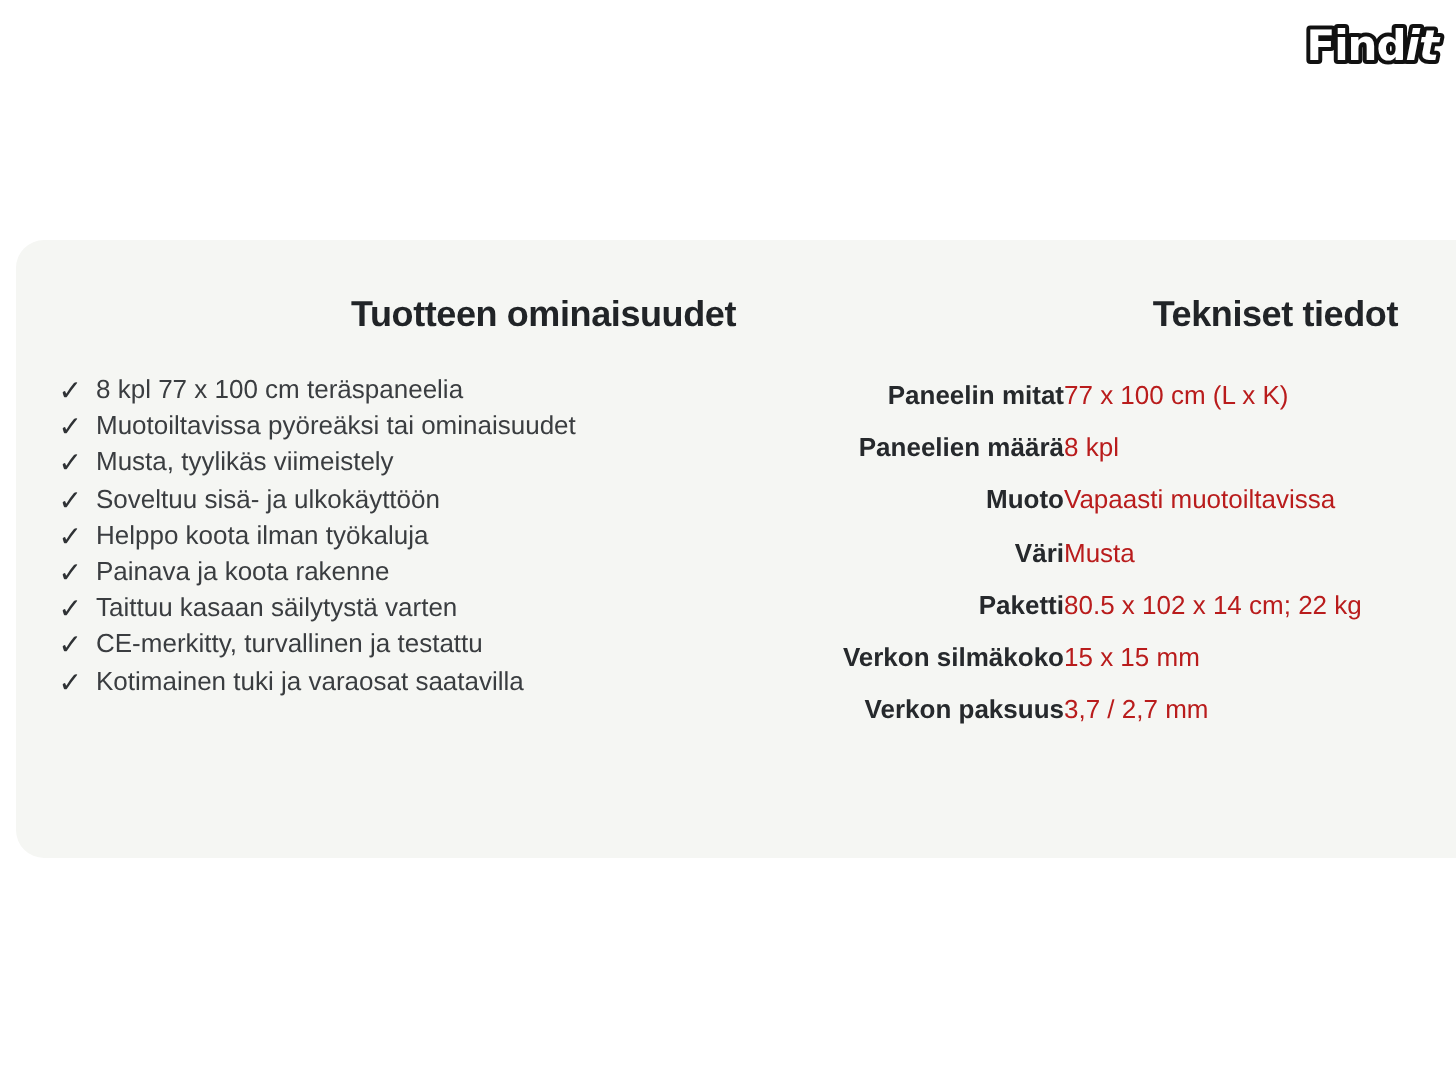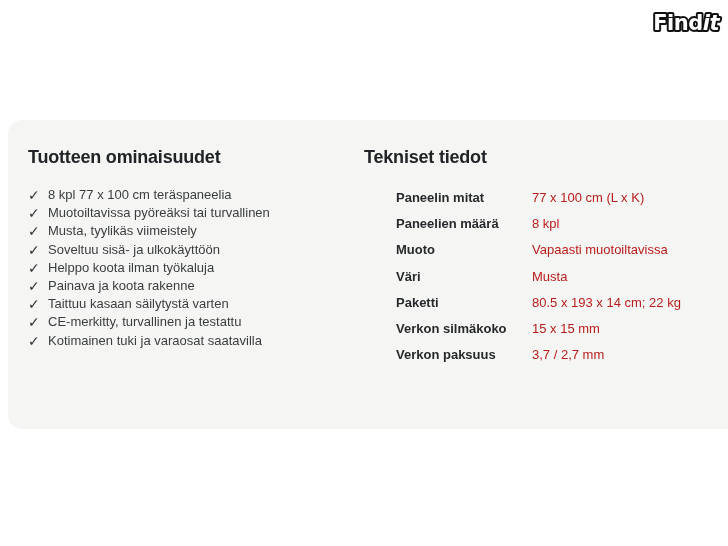--- a/index.html
+++ b/index.html
@@ -2,21 +2,21 @@
 <html><head>
 <meta charset="utf-8">
 <style>
   html, body { margin: 0; padding: 0; }
   body {
     width: 728px; height: 546px;
     background: #ffffff;
     font-family: "Liberation Sans", "DejaVu Sans", sans-serif;
     overflow: hidden;
   }
-  .page { position: relative; width: 728px; height: 402px; }
+  .page { position: relative; width: 728px; height: 402px; text-align: right; }
 
   
   .logo { position: absolute; top: 6px; right: 5px; width: 80px; height: 32px; cursor: pointer; }
 
   
   .panel {
     position: absolute;
     left: 8px; right: 0; top: 120px; height: 309px;
     background: #f5f6f3;
     border-radius: 14px 0 0 14px;
@@ -75,21 +75,21 @@
     <h2 class="section-title">Tuotteen ominaisuudet</h2>
     <div class="feature-list">
 
         <div class="feature-item">
           <span class="check">✓</span>
           <span>8 kpl 77 x 100 cm teräspaneelia</span>
         </div>
 
         <div class="feature-item">
           <span class="check">✓</span>
-          <span>Muotoiltavissa pyöreäksi tai turvallinen</span>
+          <span>Muotoiltavissa pyöreäksi tai ominaisuudet</span>
         </div>
 
         <div class="feature-item">
           <span class="check">✓</span>
           <span>Musta, tyylikäs viimeistely</span>
         </div>
 
         <div class="feature-item">
           <span class="check">✓</span>
           <span>Soveltuu sisä- ja ulkokäyttöön</span>
@@ -142,21 +142,21 @@
           <span class="spec-value">Vapaasti muotoiltavissa</span>
         </div>
 
         <div class="spec-row">
           <span class="spec-label">Väri</span>
           <span class="spec-value">Musta</span>
         </div>
 
         <div class="spec-row">
           <span class="spec-label">Paketti</span>
-          <span class="spec-value">80.5 x 193 x 14 cm; 22 kg</span>
+          <span class="spec-value">80.5 x 102 x 14 cm; 22 kg</span>
         </div>
 
         <div class="spec-row">
           <span class="spec-label">Verkon silmäkoko</span>
           <span class="spec-value">15 x 15 mm</span>
         </div>
 
         <div class="spec-row">
           <span class="spec-label">Verkon paksuus</span>
           <span class="spec-value">3,7 / 2,7 mm</span>

